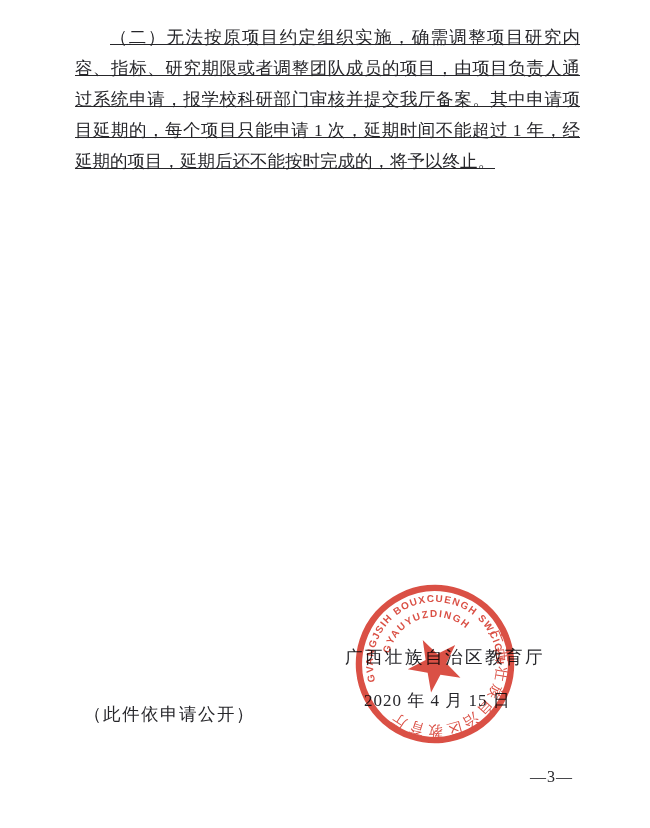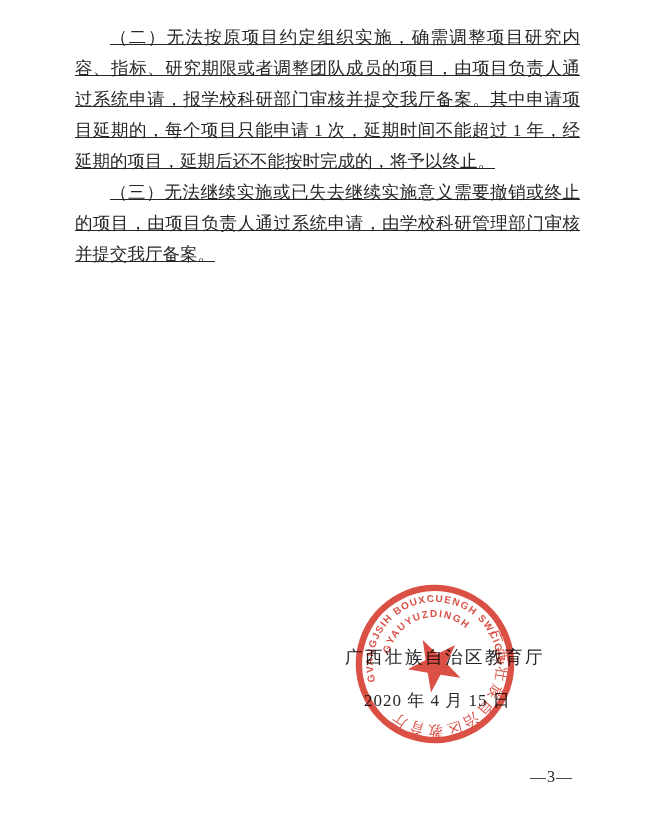--- a/index.html
+++ b/index.html
@@ -47,26 +47,26 @@
     pointer-events:none;
   }
 </style>
 </head>
 <body>
 
 <div class="page">
 
   <div class="body-text">
     <p class="indent">（二）无法按原项目约定组织实施，确需调整项目研究内容、指标、研究期限或者调整团队成员的项目，由项目负责人通过系统申请，报学校科研部门审核并提交我厅备案。其中申请项目延期的，每个项目只能申请 1 次，延期时间不能超过 1 年，经延期的项目，延期后还不能按时完成的，将予以终止。</p>
-    <p class="indent">（三）无法继续实施或已失去继续实施意义需要撤销或终止的项目，由项目负责人通过系统申请，由学校科研管理部门审核并提交我厅备案。</p>
   </div>
 
   <div class="signature-org">广西壮族自治区教育厅</div>
   <div class="signature-date">2020 年 4 月 15 日</div>
 
+  <div class="footnote">（此件依申请公开）</div>
 
   <div class="page-number">—3—</div>
 
   <svg class="seal" viewBox="0 0 170 170" xmlns="http://www.w3.org/2000/svg" aria-hidden="true">
     <defs>
       <path id="ringPath" d="M 23,85 A 62,62 0 1 1 147,85 A 62,62 0 1 1 23,85"></path>
       <path id="innerPath" d="M 38,85 A 47,47 0 1 1 132,85"></path>
     </defs>
     <circle cx="85" cy="85" r="76" fill="none" stroke="#d5372b" stroke-width="6.5"></circle>
     <polygon fill="#d5372b" points="85,58 91.5,77.1 111.6,77.3 95.5,89.4 101.5,108.7 85,97 68.5,108.7 74.5,89.4 58.4,77.3 78.5,77.1"></polygon>

